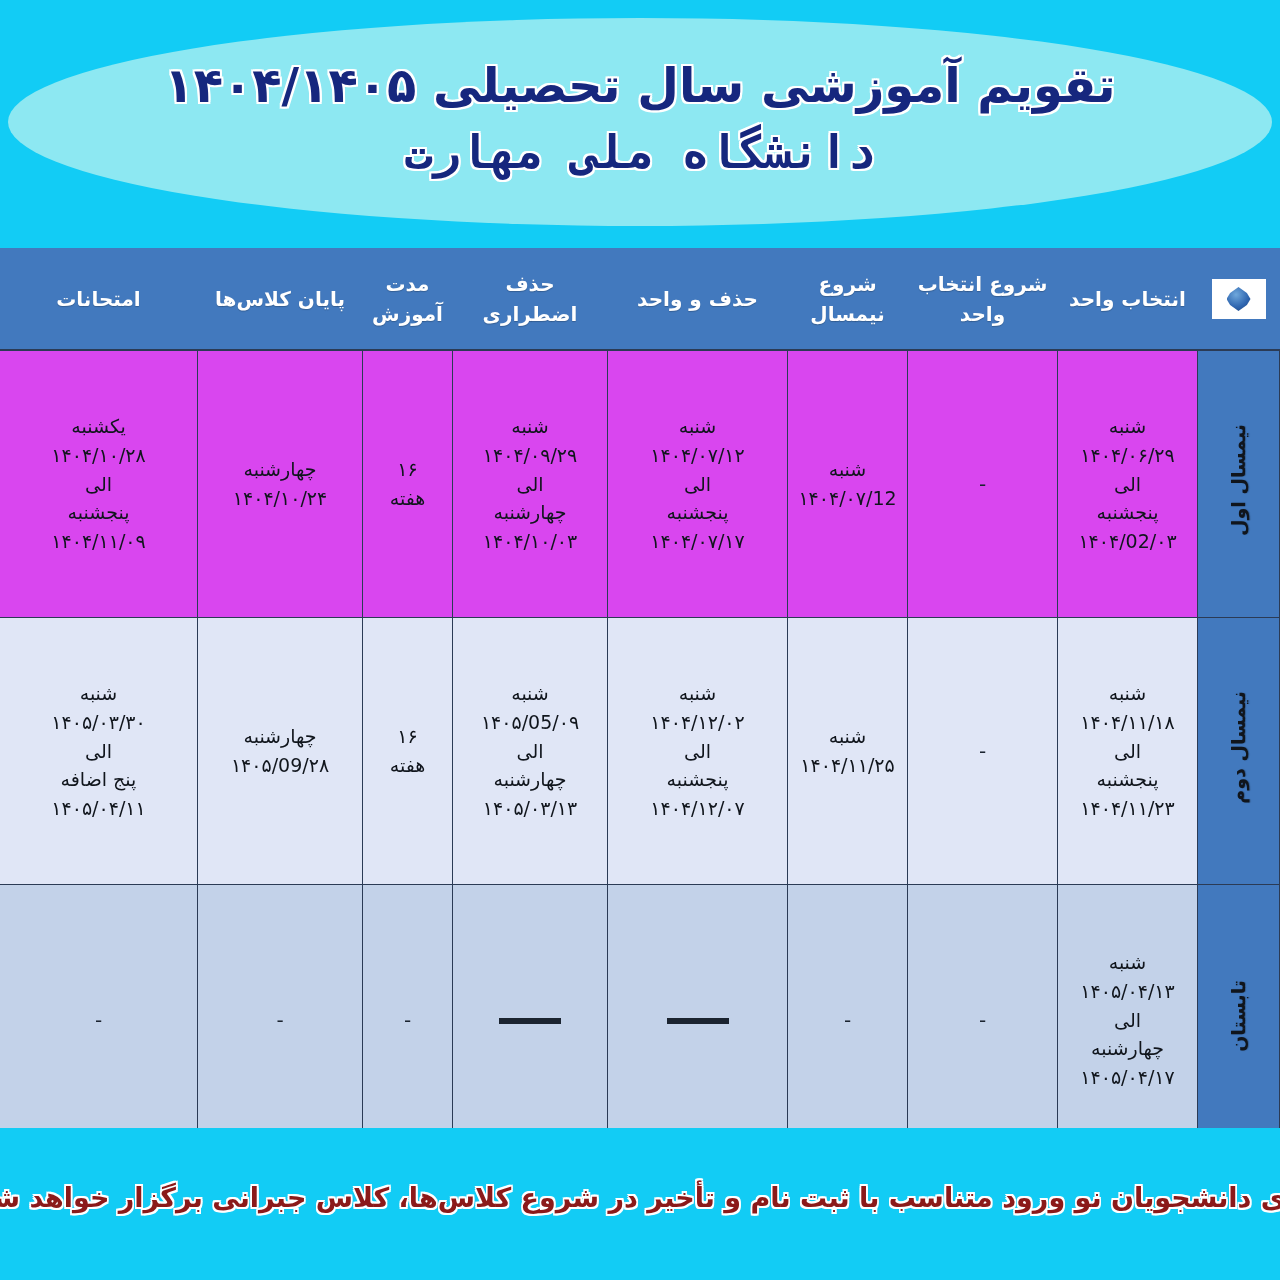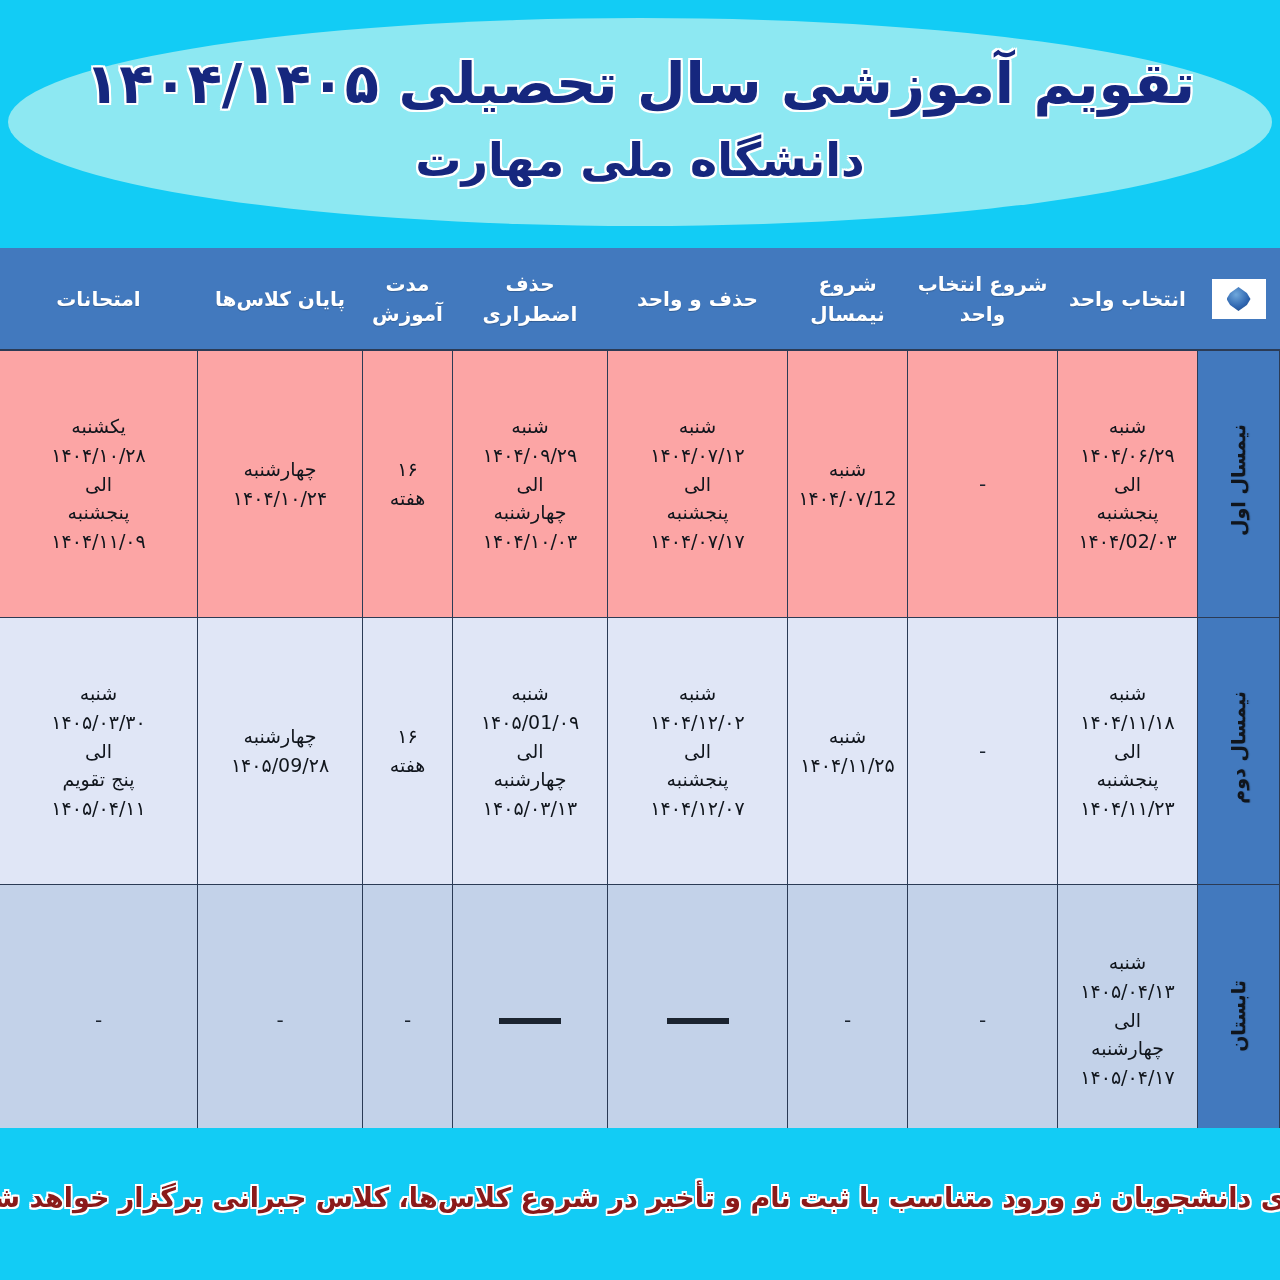--- a/index.html
+++ b/index.html
@@ -40,21 +40,21 @@
     top: 0;
     width: 1280px;
     height: 240px;
     display: flex;
     flex-direction: column;
     align-items: center;
     justify-content: center;
     gap: 22px;
   }
   .title-main {
-    font-size: 56px;
+    font-size: 48px;
     font-weight: bold;
     color: #16277E;
     letter-spacing: -1px;
     text-shadow:
       -2px -2px 0 #ffffff,  2px -2px 0 #ffffff,
       -2px  2px 0 #ffffff,  2px  2px 0 #ffffff,
       -2px  0   0 #ffffff,  2px  0   0 #ffffff,
        0   -2px 0 #ffffff,  0    2px 0 #ffffff;
     white-space: nowrap;
     line-height: 1.05;
@@ -64,20 +64,21 @@
     font-weight: bold;
     color: #16277E;
     letter-spacing: -1px;
     text-shadow:
       -2px -2px 0 #ffffff,  2px -2px 0 #ffffff,
       -2px  2px 0 #ffffff,  2px  2px 0 #ffffff,
       -2px  0   0 #ffffff,  2px  0   0 #ffffff,
        0   -2px 0 #ffffff,  0    2px 0 #ffffff;
     white-space: nowrap;
     line-height: 1.05;
+    font-family: Liberation Mono, monospace;
   }
 
   
   .table-zone {
     position: absolute;
     top: 248px;
     left: 0;
     width: 1280px;
     height: 880px;
     background: #C3D2E9;
@@ -147,21 +148,21 @@
     border-left: 2px solid #2B3B55;
     text-shadow: 0 1px 1px rgba(0,0,0,.25);
   }
   .vert {
     writing-mode: vertical-rl;
     transform: rotate(180deg);
     display: inline-block;
     white-space: nowrap;
     letter-spacing: 1px;
   }
-  tr.row-a td { background: #fca5a5; height: 258px; }
+  tr.row-a td { background: #d946ef; height: 258px; }
   tr.row-b td { background: #E0E6F6; height: 258px; }
   tr.row-c td { background: #C3D2E9; height: 262px; }
   tr.row-a td.side-label,
   tr.row-b td.side-label,
   tr.row-c td.side-label { background: #4279BE; }
 
   .dash-sm { font-size: 20px; color: #1B2430; }
   .dash-lg {
     display: inline-block;
     width: 62px;
@@ -306,38 +307,38 @@
           </td>
         <td>
             <span class="cellline">شنبه</span>
             <span class="cellline">۱۴۰۴/۱۲/۰۲</span>
             <span class="cellline">الی</span>
             <span class="cellline">پنجشنبه</span>
             <span class="cellline">۱۴۰۴/۱۲/۰۷</span>
           </td>
         <td>
             <span class="cellline">شنبه</span>
-            <span class="cellline">۱۴۰۵/01/۰۹</span>
+            <span class="cellline">۱۴۰۵/05/۰۹</span>
             <span class="cellline">الی</span>
             <span class="cellline">چهارشنبه</span>
             <span class="cellline">۱۴۰۵/۰۳/۱۳</span>
           </td>
         <td>
             <span class="cellline">۱۶</span>
             <span class="cellline">هفته</span>
           </td>
         <td>
             <span class="cellline">چهارشنبه</span>
             <span class="cellline">۱۴۰۵/09/۲۸</span>
           </td>
         <td>
             <span class="cellline">شنبه</span>
             <span class="cellline">۱۴۰۵/۰۳/۳۰</span>
             <span class="cellline">الی</span>
-            <span class="cellline">پنج تقویم</span>
+            <span class="cellline">پنج اضافه</span>
             <span class="cellline">۱۴۰۵/۰۴/۱۱</span>
           </td>
       </tr>
 
       <tr class="row-c">
         <td class="side-label">
           <span class="vert">تابستان</span>
         </td>
         <td>
             <span class="cellline">شنبه</span>

